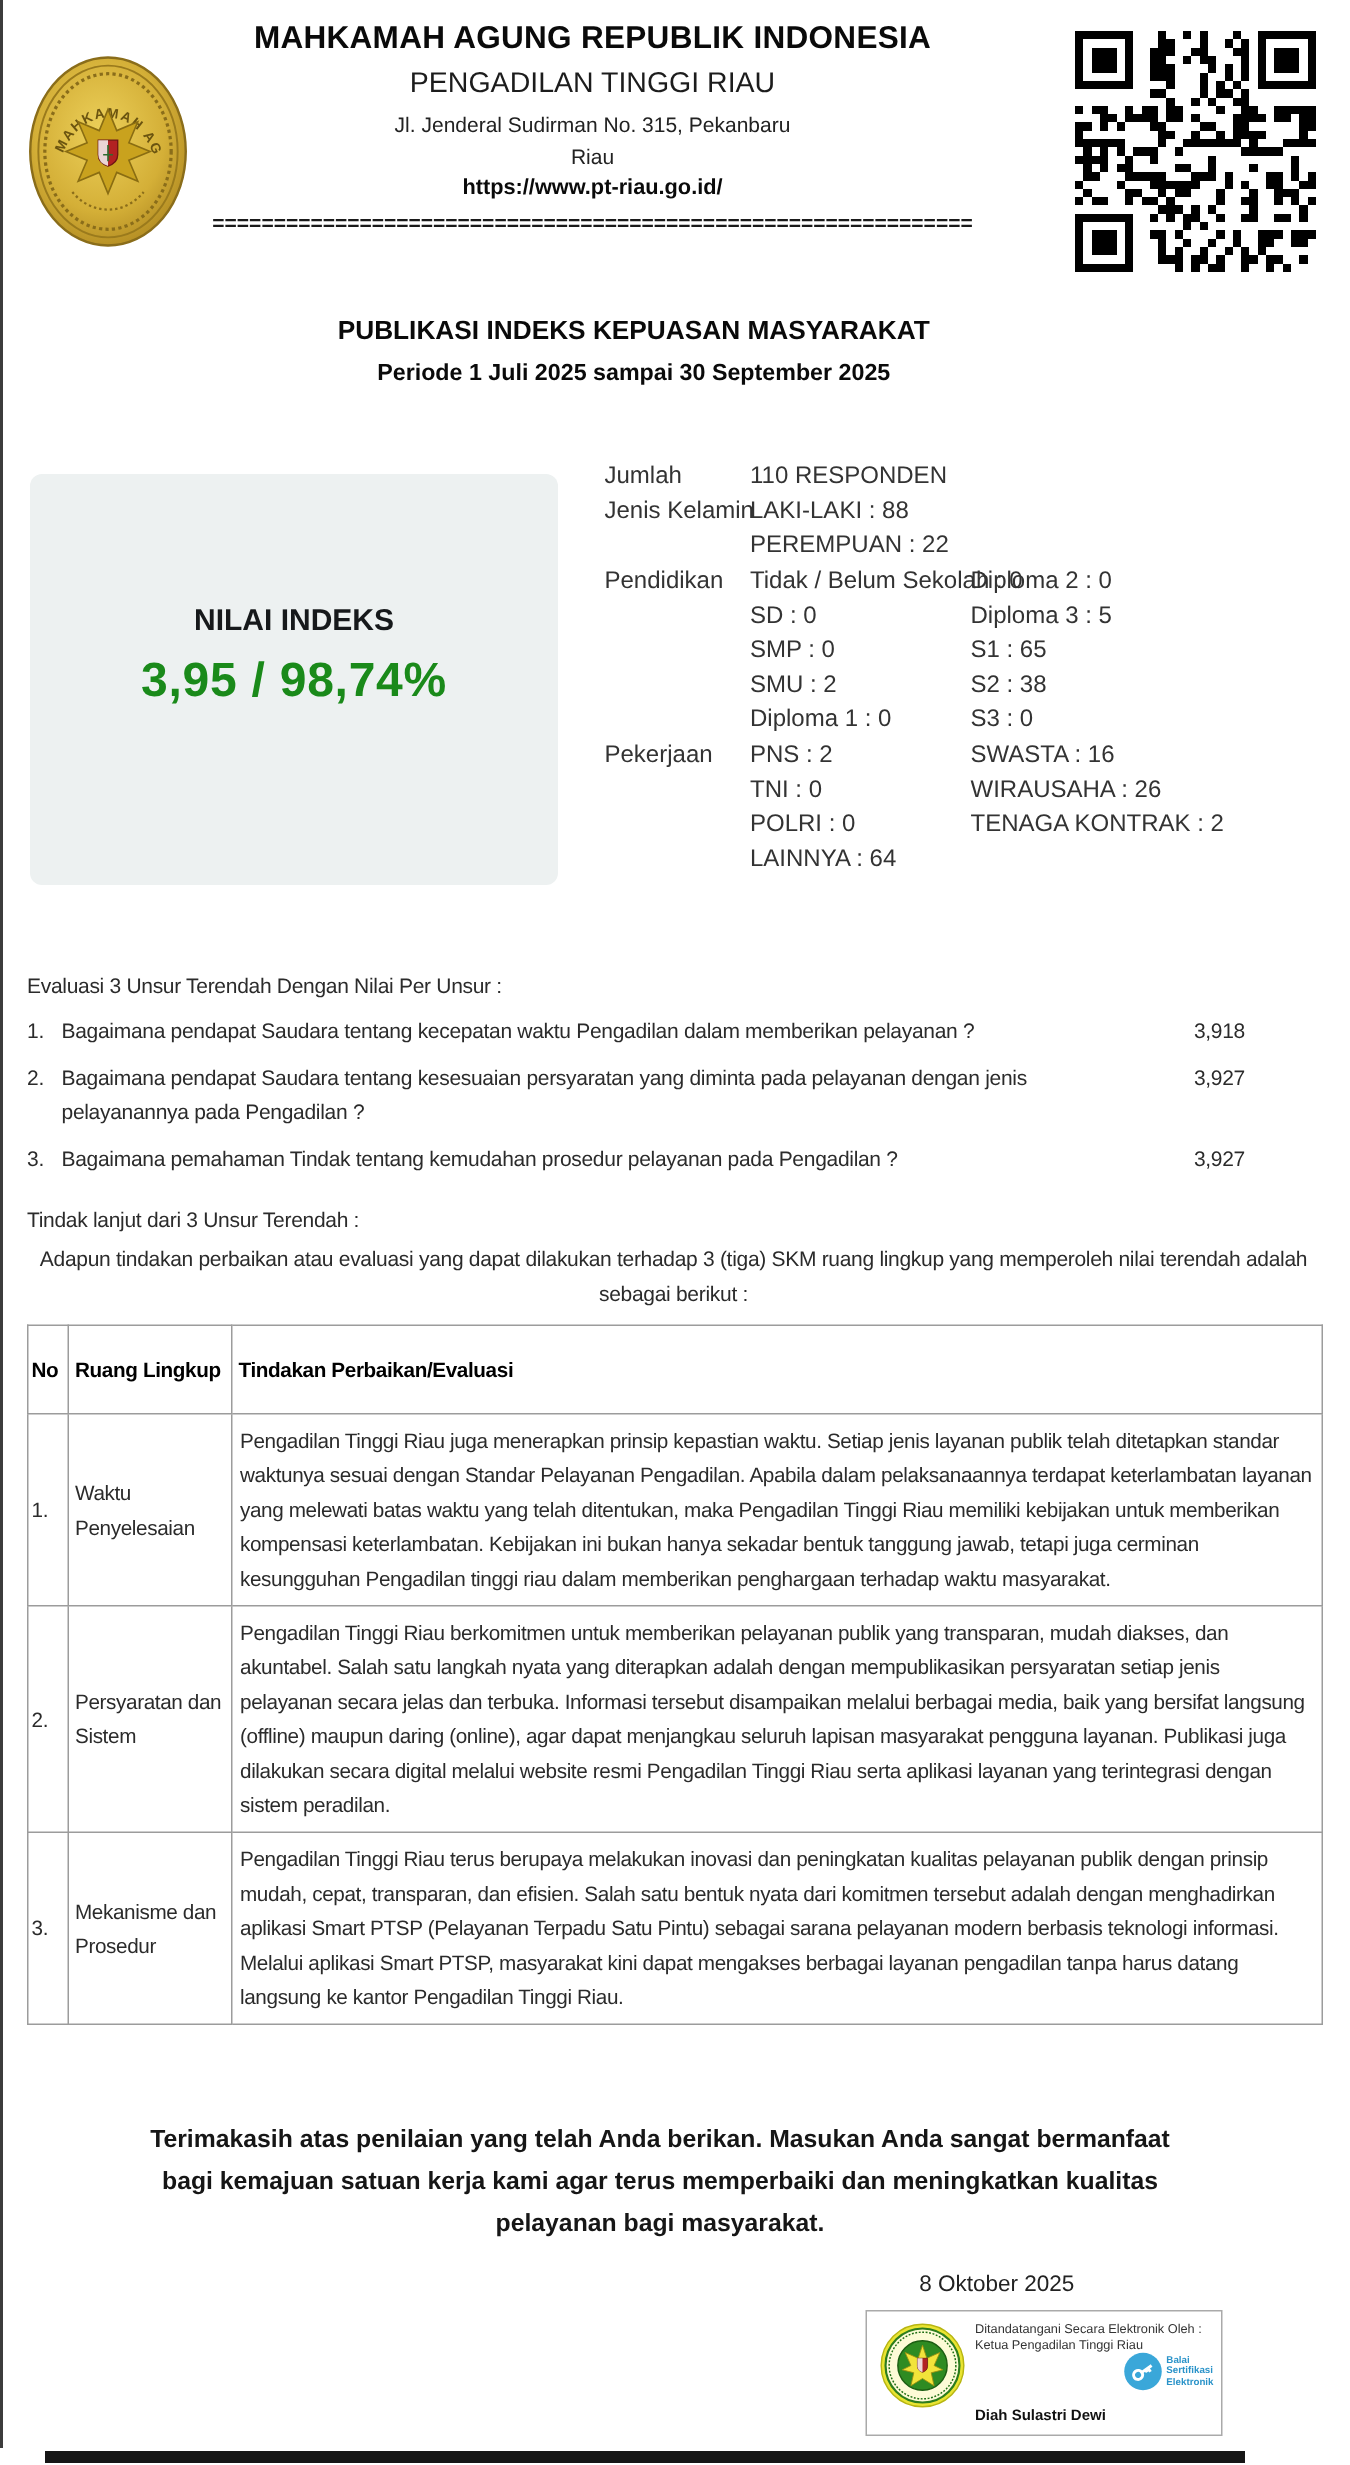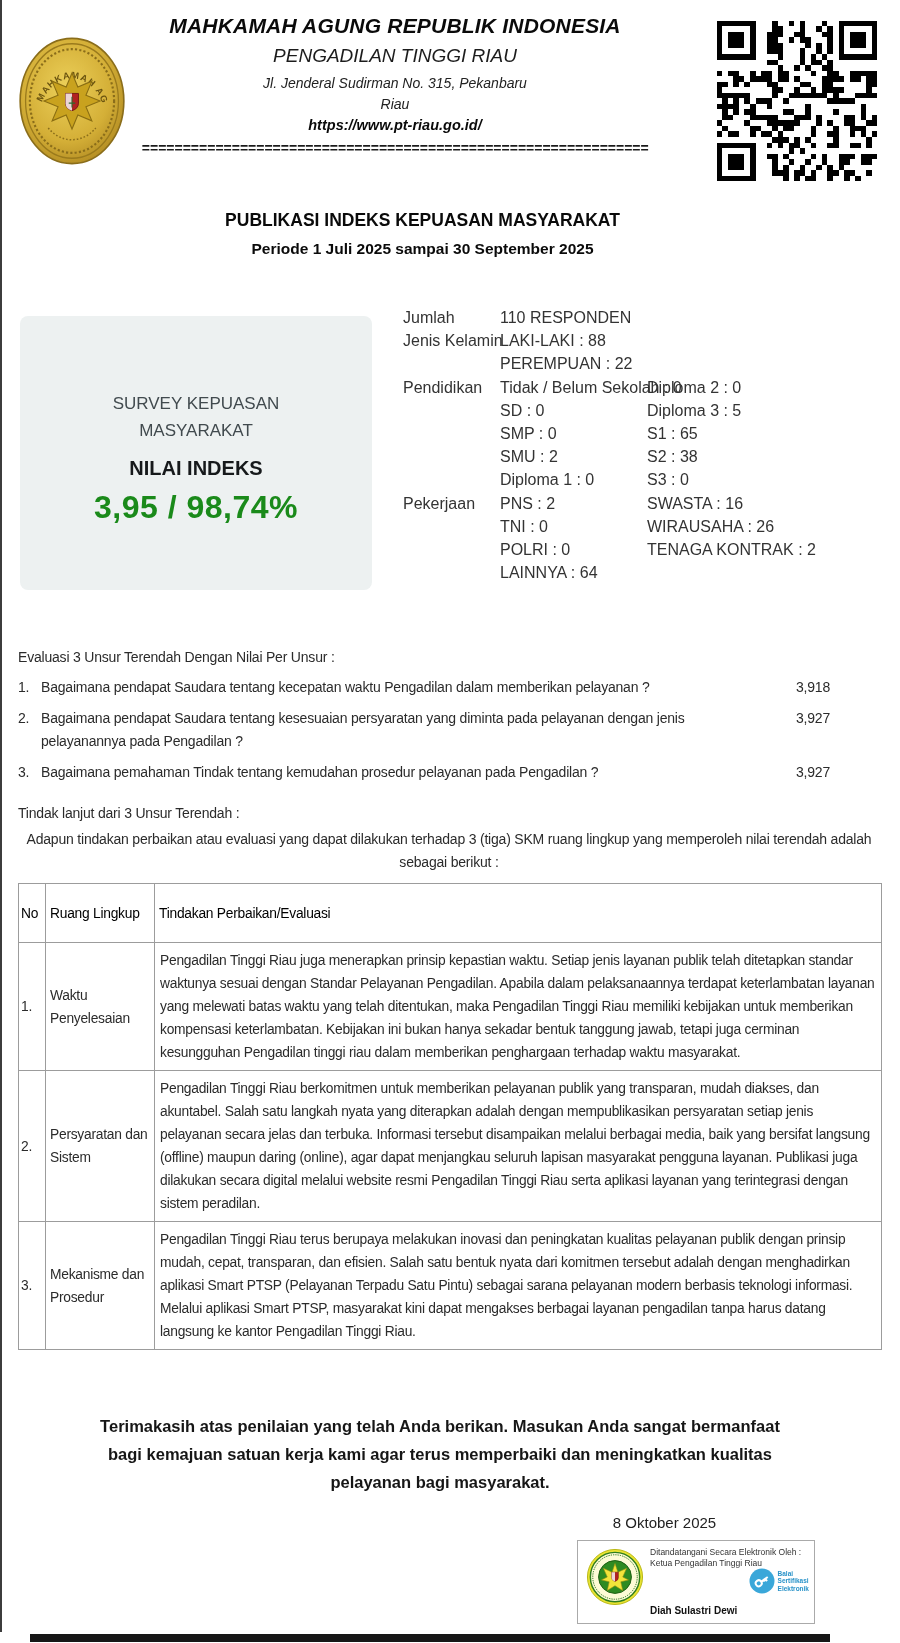--- a/index.html
+++ b/index.html
@@ -5,21 +5,21 @@
   html,body{margin:0;padding:0;background:#ffffff;}
   body{font-family:"Liberation Sans","DejaVu Sans",sans-serif;color:#2d2d2d;}
   .page{position:relative;width:900px;height:1643px;background:#fff;overflow:hidden;}
 
   
   .left-line{position:absolute;left:0;top:0;width:2px;height:1632px;background:#3c3c3c;}
   .bottom-bar{position:absolute;left:30px;top:1634px;width:800px;height:8px;background:#161616;}
 
   
   .gold-seal{position:absolute;left:18px;top:33px;width:108px;height:136px;}
-  .header-text{position:absolute;left:130px;top:14px;width:530px;text-align:center;font-style:italic;}
+  .header-text{position:absolute;left:130px;top:14px;width:530px;text-align:center;}
   .h-org{font-size:21px;font-weight:bold;color:#0a0a0a;letter-spacing:.2px;}
   .h-court{font-size:19px;color:#1c1c1c;margin-top:7px;}
   .h-addr{font-size:14px;color:#222;margin-top:8px;}
   .h-region{font-size:14px;color:#222;margin-top:5px;}
   .h-web{font-size:14.5px;font-weight:bold;color:#0a0a0a;margin-top:5px;}
   .h-sep{font-size:14px;font-weight:bold;color:#1a1a1a;margin-top:7px;white-space:nowrap;overflow:hidden;}
   .qr{position:absolute;left:714px;top:18px;width:166px;height:166px;}
   .qr svg{width:100%;height:100%;shape-rendering:crispEdges;}
 
   
@@ -49,21 +49,21 @@
   .ev-s{margin-left:auto;text-align:right;}
 
   
   .follow{position:absolute;left:18px;top:802px;width:862px;font-size:14px;color:#2b2b2b;line-height:23px;letter-spacing:-.2px;}
   .follow-intro{margin-top:3px;text-align:center;}
 
   
   .atable{position:absolute;left:18px;top:883px;width:864px;border-collapse:collapse;
           font-size:13.8px;color:#2b2b2b;line-height:23px;letter-spacing:-.25px;}
   .atable th,.atable td{border:1px solid #9c9c9c;vertical-align:middle;padding:2px 4px;}
-  .atable th{font-weight:normal;color:#000;text-align:left;height:54px;vertical-align:middle;}
+  .atable th{font-weight:bold;color:#000;text-align:left;height:54px;vertical-align:middle;}
   .atable .c-no{width:22px;padding:2px 2px;}
   .atable .c-scope{width:100px;}
   .atable td.c-action{padding:6px 5px;margin-top:11px;}
 
   
   .closing{position:absolute;left:90px;top:1412px;width:700px;text-align:center;
            font-size:16.5px;font-weight:bold;color:#161616;line-height:28px;}
   .sig-date{position:absolute;left:577px;top:1514px;width:175px;text-align:center;font-size:15px;color:#222;}
   .sig-box{position:absolute;left:577px;top:1540px;width:238px;height:84px;border:1px solid #aaa;box-sizing:border-box;}
   .green-seal{position:absolute;left:8px;top:7px;width:58px;height:58px;}
@@ -396,21 +396,20 @@
         </g>
       </svg>
   </div>
 
   <div class="title-block">
     <div class="t-main">PUBLIKASI INDEKS KEPUASAN MASYARAKAT</div>
     <div class="t-sub">Periode 1 Juli 2025 sampai 30 September 2025</div>
   </div>
 
   <div class="card">
-    <div class="card-title">SURVEY KEPUASAN MASYARAKAT</div>
     <div class="card-label">NILAI INDEKS</div>
     <div class="card-value">3,95 / 98,74%</div>
   </div>
 
   <div class="stats">
     <span>Jumlah</span>
       <span>110 RESPONDEN</span>
       <span></span>
     <span>Jenis Kelamin</span>
       <span>LAKI-LAKI : 88</span>

